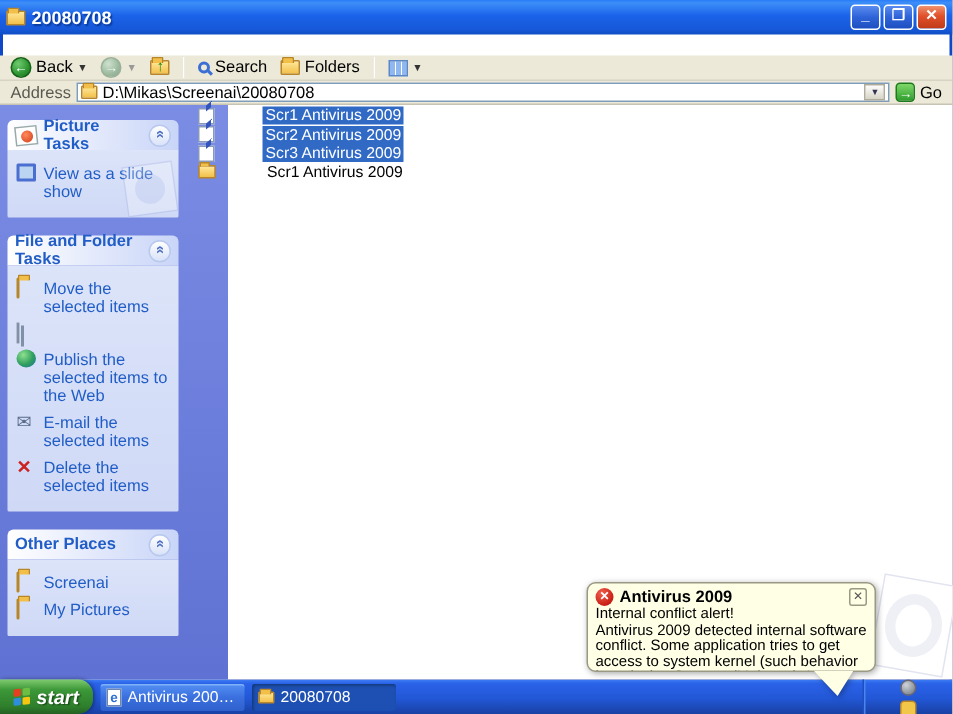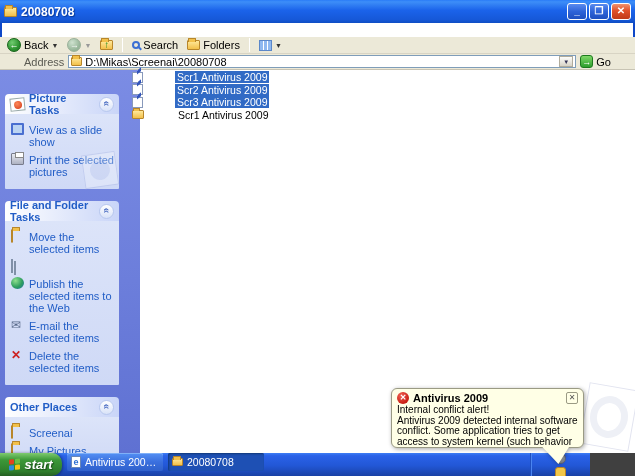--- a/index.html
+++ b/index.html
@@ -1,19 +1,19 @@
 <!DOCTYPE html>
 <html><head>
 <meta charset="utf-8">
 <style>
   * { margin:0; padding:0; box-sizing:border-box; }
   html,body { width:635px; height:476px; overflow:hidden; }
   body { font-family:"Liberation Sans", sans-serif; font-size:11px; position:relative; background:#fff; }
 
-  .screen { position:absolute; inset:0; width:635px; height:476px; background:#404040; }
+  .screen { position:absolute; inset:0; width:635px; height:476px; background:#f97316; }
 
   
   .window { position:absolute; left:0; top:0; width:635px; height:453px; background:#fff;
             border-left:2px solid #0E47C8; border-right:2px solid #0E47C8; }
   .titlebar { position:absolute; left:-2px; top:0; width:635px; height:23px;
       background:linear-gradient(180deg,#2a7cf7 0%,#3d8ef8 8%,#1b63ea 45%,#1658d8 85%,#0f4ec4 100%);
       display:flex; align-items:center; padding:0 4px; color:#fff; }
   .titlebar .title { font-weight:bold; font-size:12px; margin-left:4px; text-shadow:1px 1px 1px #0a3a9a; flex:1; }
   .winbtns { display:flex; gap:2px; }
   .winbtn { width:20px; height:17px; border-radius:3px; border:1px solid #fff;
@@ -40,36 +40,36 @@
   .folder-sm::before { content:""; position:absolute; top:-3px; left:0; width:6px; height:3px;
       background:#F2C04A; border:1px solid #B8862A; border-bottom:none; border-radius:1px 1px 0 0; }
   .up-arrow { position:absolute; left:3px; top:-2px; color:#1E8A1E; font-weight:bold; font-size:10px; }
   .mag { width:8px; height:8px; border:2px solid #3B6FD4; border-radius:50%; position:relative; flex:none; }
   .mag::after { content:""; position:absolute; width:5px; height:2px; background:#3B6FD4;
       transform:rotate(45deg); right:-4px; bottom:-2px; }
   .views-grid { width:13px; height:11px; border:1px solid #5B87C9; background:
       linear-gradient(90deg,#8FB8F0 0 3px,#fff 3px 4px,#8FB8F0 4px 7px,#fff 7px 8px,#8FB8F0 8px 11px); flex:none; }
 
   .addressbar { position:absolute; left:-2px; top:54px; width:635px; height:16px; background:#ECE9D8;
-      display:flex; align-items:center; padding:0 20px; border-bottom:1px solid #c8c4b4; }
+      display:flex; align-items:center; padding:0 3px; border-bottom:1px solid #c8c4b4; }
   .addr-label { color:#5a5a52; margin:0 4px; }
   .addr-combo { flex:1; height:13px; background:#fff; border:1px solid #7F9DB9; display:flex; align-items:center;
       padding:0 2px; gap:3px; }
   .addr-combo .path { flex:1; color:#000; font-size:11px; white-space:nowrap; overflow:hidden; }
   .combo-drop { width:14px; height:11px; background:linear-gradient(180deg,#fdfdfb,#d7d3c7); border:1px solid #b0ac9c;
       font-size:6px; text-align:center; line-height:10px; color:#335; flex:none; }
   .go-btn { display:flex; align-items:center; gap:3px; margin:0 4px; }
   .go-icon { width:13px; height:13px; border-radius:3px; background:linear-gradient(180deg,#7FD868,#2E9E2E);
       border:1px solid #1E7A1E; color:#fff; font-size:9px; font-weight:bold; text-align:center; line-height:12px; }
 
   
   .content { position:absolute; left:-2px; top:70px; width:635px; height:383px; background:#fff; }
 
-  .sidebar { position:absolute; left:0; top:0; width:140px; height:383px;
-      background:linear-gradient(180deg,#7B8CE4 0%,#6C7EDB 55%,#5F71D2 100%); padding:24px 6px 0 5px; }
+  .sidebar { position:absolute; left:0; top:0; width:152px; height:383px;
+      background:linear-gradient(180deg,#7B8CE4 0%,#6C7EDB 55%,#5F71D2 100%); padding:10px 6px 0 5px; }
   .panel { margin-bottom:12px; width:114px; }
   .panel-header { height:20px; background:linear-gradient(90deg,#ffffff,#C9D5F8); border-radius:4px 4px 0 0;
       display:flex; align-items:center; padding:0 5px; }
   .panel-header .ptitle { font-weight:bold; color:#215DC6; font-size:11px; flex:1; }
   .chev { width:15px; height:15px; border-radius:50%; background:linear-gradient(180deg,#ffffff,#D8E2F8);
       border:1px solid #B8C8EE; color:#4D6FC3; display:flex; align-items:center; justify-content:center;
       font-weight:bold; font-size:10px; flex:none; }
   .chev span { transform:rotate(90deg); display:block; margin-top:-1px; }
   .panel-body { background:linear-gradient(180deg,#DCE4F9,#CFD9F6); padding:6px 4px 6px 6px; border-radius:0 0 1px 1px; }
   .pitem { display:flex; gap:5px; align-items:flex-start; color:#215DC6; font-size:11px; line-height:12px;
@@ -116,22 +116,22 @@
       line-height:10px; text-align:center; border-radius:2px; flex:none; }
   .balloon-body { font-size:10px; line-height:10.5px; color:#000; overflow:hidden; height:42px; }
   .balloon-tail { position:absolute; left:150px; top:59px; width:28px; height:17px; background:#FFFFE6;
       clip-path:polygon(5% 0, 100% 0, 62% 100%); }
 
   .watermark { position:absolute; left:584px; top:386px; width:50px; height:62px; background:#fff;
       border:1px solid #E2E4F0; transform:rotate(10deg); z-index:2; }
   .watermark::after { content:""; position:absolute; inset:9px 5px; border-radius:50%; border:7px solid #EEF0F6; }
 
   
-  .taskbar { position:absolute; left:0; top:453px; width:590px; height:23px; z-index:50;
-      background:linear-gradient(180deg,#3E7EF4 0%,#2A62E8 12%,#2257D6 55%,#1941A5 100%); display:flex; align-items:flex-start; }
+  .taskbar { position:absolute; left:0; top:453px; width:635px; height:23px; z-index:50;
+      background:linear-gradient(180deg,#3E7EF4 0%,#2A62E8 12%,#2257D6 55%,#1941A5 100%); display:flex; align-items:center; }
   .startbtn { width:62px; height:23px; border-radius:0 10px 10px 0;
       background:linear-gradient(180deg,#7FCB6F 0%,#3C9838 30%,#2E7D2B 80%,#245F22 100%);
       display:flex; align-items:center; justify-content:center; gap:4px; color:#fff; font-weight:bold;
       font-style:italic; font-size:13px; text-shadow:1px 1px 1px #1a4a18; box-shadow:1px 0 3px rgba(0,0,0,.4); }
   .flag { display:grid; grid-template:5px 5px / 5px 5px; gap:1px; transform:skewY(-6deg); }
   .flag i { border-radius:1px; }
   .flag .r{background:#E3401F;} .flag .g{background:#6DBE45;} .flag .b{background:#2E8DDC;} .flag .y{background:#F6C612;}
   .taskbtn { height:18px; width:96px; margin-left:5px; border-radius:2px; display:flex; align-items:center; gap:4px;
       padding:0 4px; color:#fff; font-size:10.5px; white-space:nowrap; overflow:hidden;
       background:linear-gradient(180deg,#5490F4,#3A6FDE 50%,#2F61CC); box-shadow:inset 0 1px 0 #7FB0F8; }
@@ -220,24 +220,20 @@
             <span class="ptitle">Picture Tasks</span>
             <span class="chev">
                 <span>«</span>
               </span>
           </div>
           <div class="panel-body" style="position:relative;">
             <div class="pitem">
               <span class="sico monitor"></span>
               <span class="txt">View as a slide show</span>
             </div>
-            <div class="pitem">
-              <span class="sico printer"></span>
-              <span class="txt">Print the selected pictures</span>
-            </div>
             <span class="pic-corner"></span>
           </div>
         </div>
 
         <div class="panel">
           <div class="panel-header">
             <span class="ptitle">File and Folder Tasks</span>
             <span class="chev">
                 <span>«</span>
               </span>

